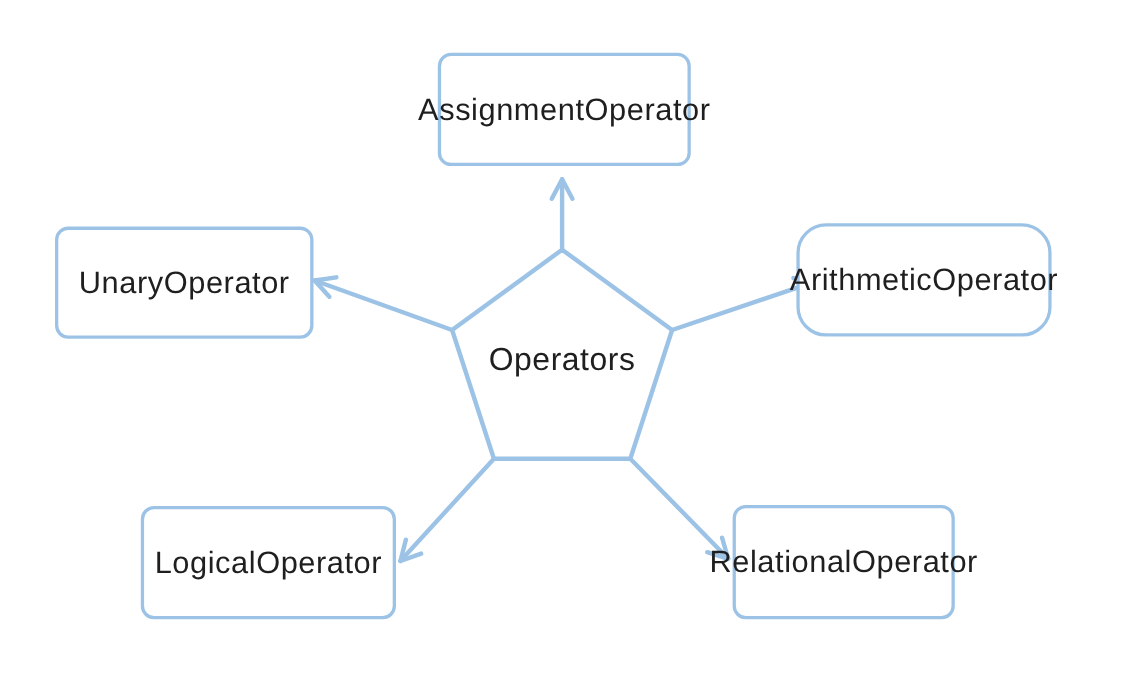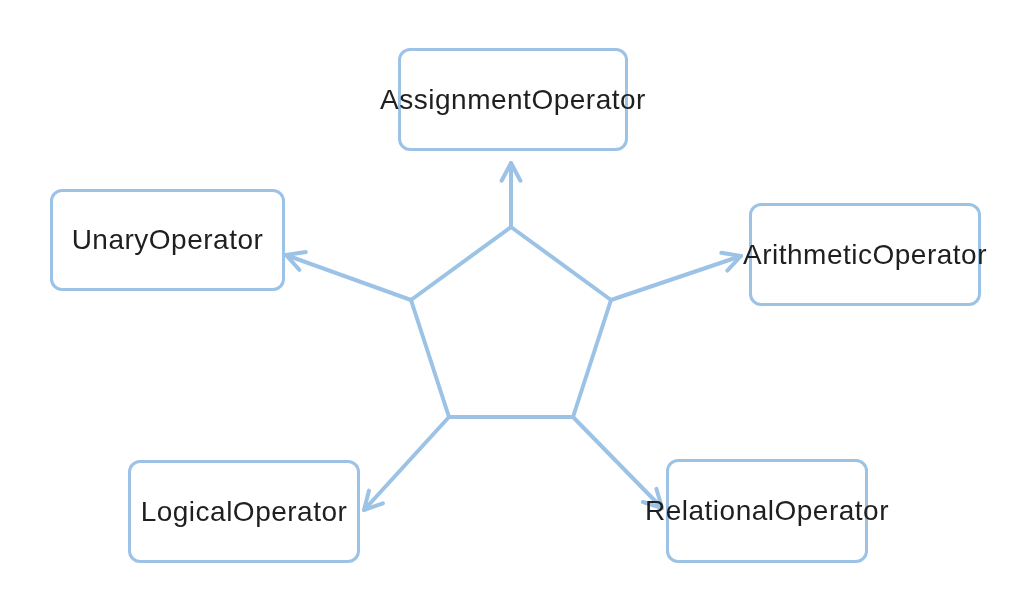--- a/index.html
+++ b/index.html
@@ -45,22 +45,22 @@
     align-items: center;
     justify-content: center;
     color: var(--text);
     font-size: 28px;
     line-height: 34px;
     letter-spacing: 0.5px;
     text-align: center;
   }
   .node span { display: block; }
   .node-assignment { left: 398px; top: 48px;  width: 230px; height: 103px; }
-  .node-unary      { left: 50px;  top: 189px; width: 235px; height: 102px; }
-  .node-arithmetic { left: 749px; top: 203px; width: 232px; height: 103px; }
+  .node-unary      { left: 50px;  top: 206px; width: 235px; height: 102px; }
+  .node-arithmetic { left: 724px; top: 203px; width: 232px; height: 103px; border-radius: 27px; }
   .node-logical    { left: 128px; top: 460px; width: 232px; height: 103px; }
   .node-relational { left: 666px; top: 459px; width: 202px; height: 104px; }
   .center-label {
     position: absolute;
     left: 411px;
     top: 310px;
     width: 200px;
     text-align: center;
     color: var(--text);
     font-size: 29px;
@@ -123,14 +123,15 @@
   <div class="node node-logical">
     <span>Logical</span>
     <span>Operator</span>
   </div>
 
   <div class="node node-relational">
     <span>Relational</span>
     <span>Operator</span>
   </div>
 
+  <div class="center-label">Operators</div>
 
 </div>
 
 </body></html>

